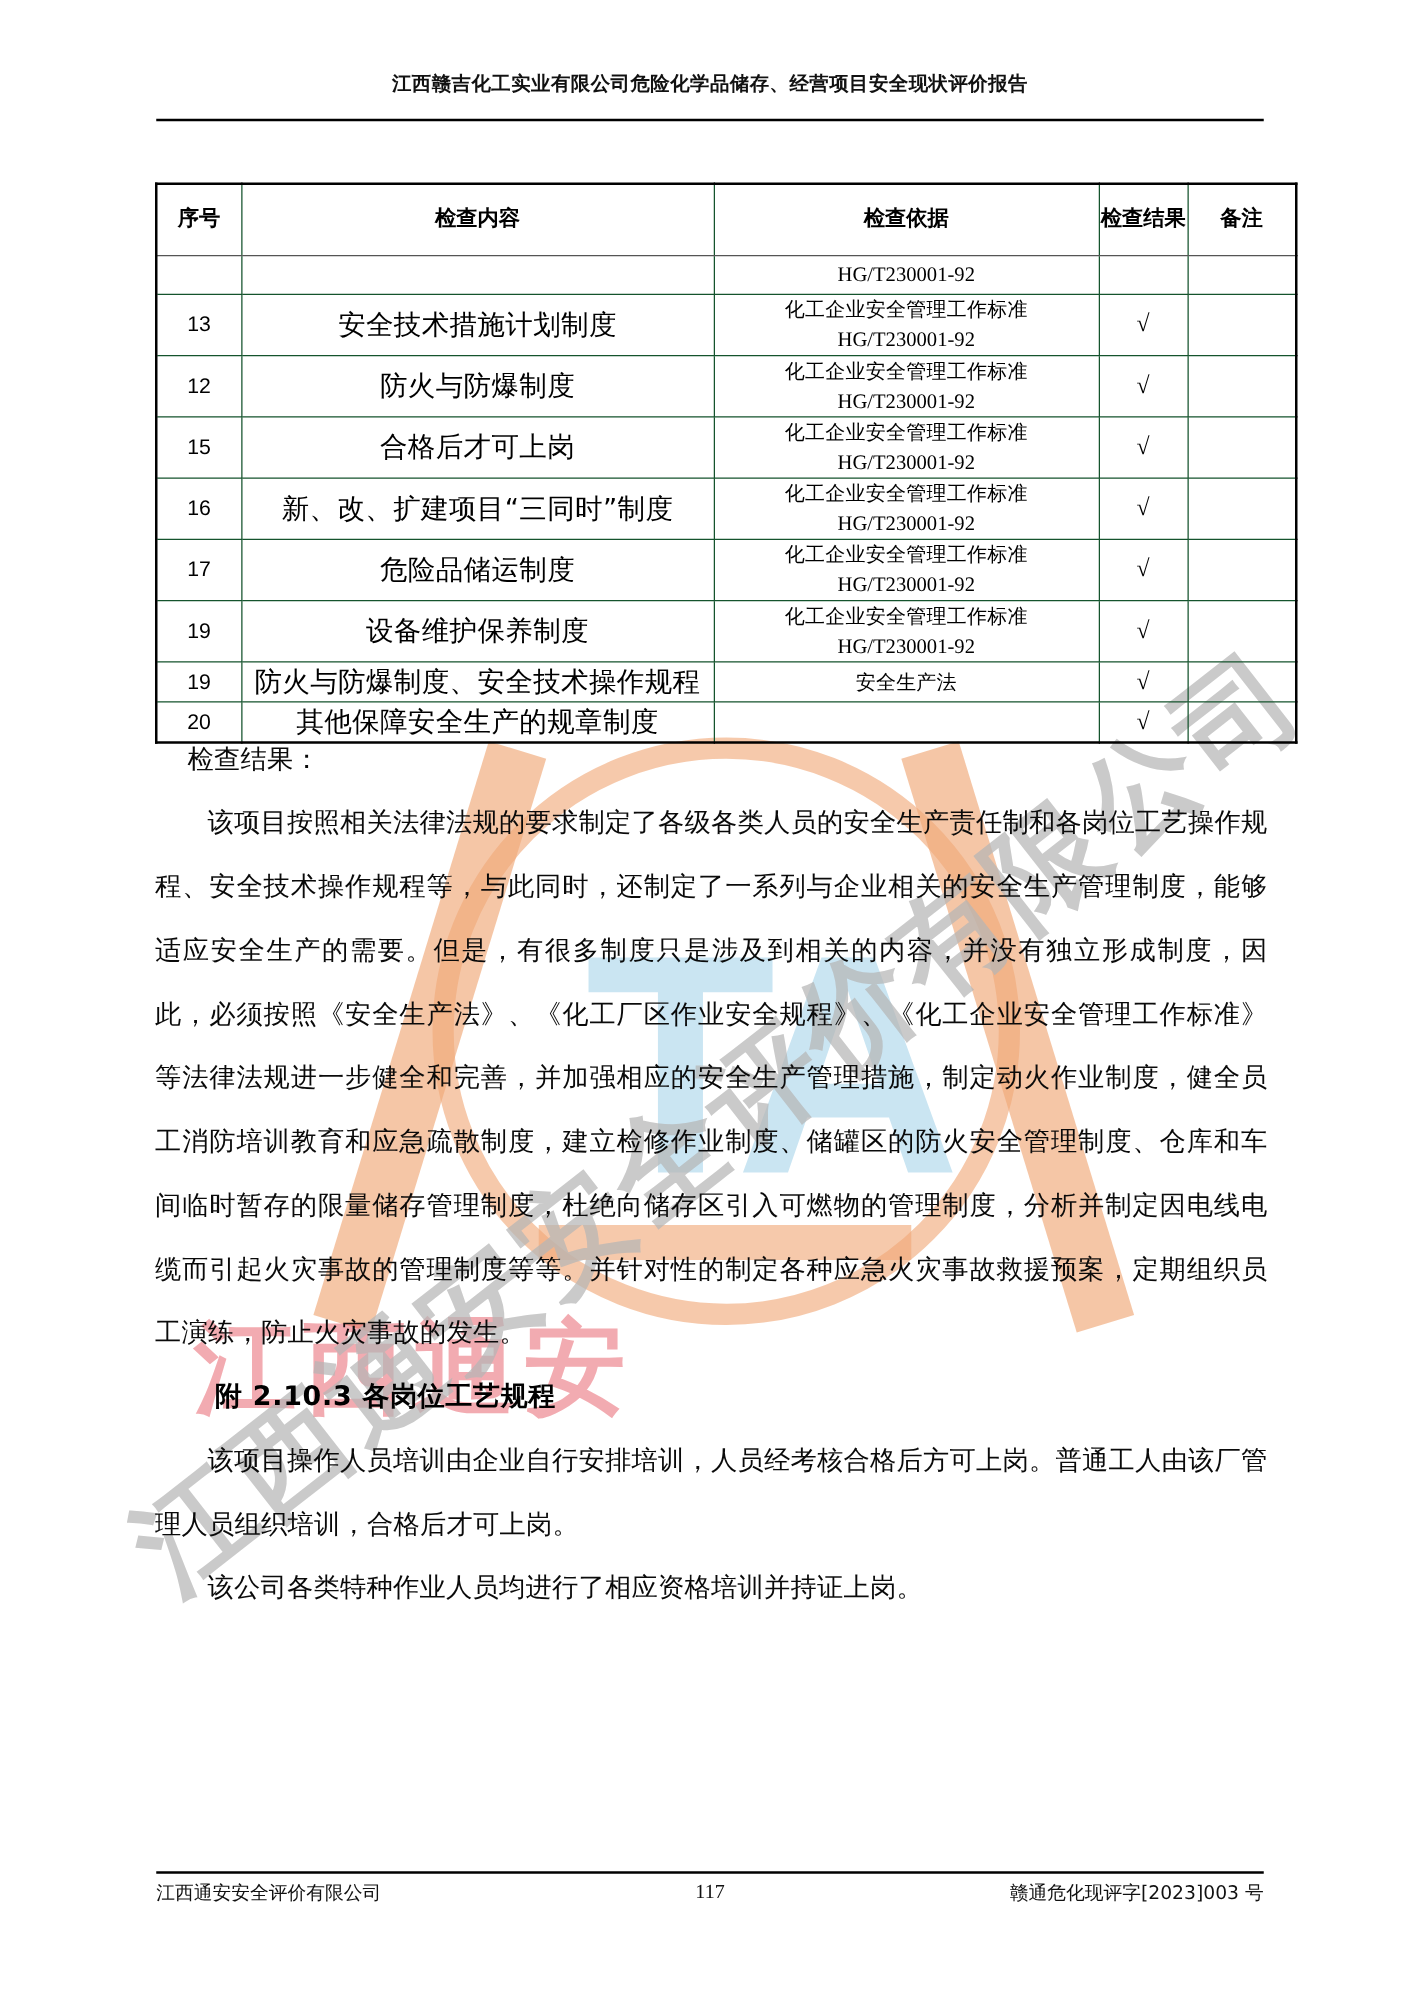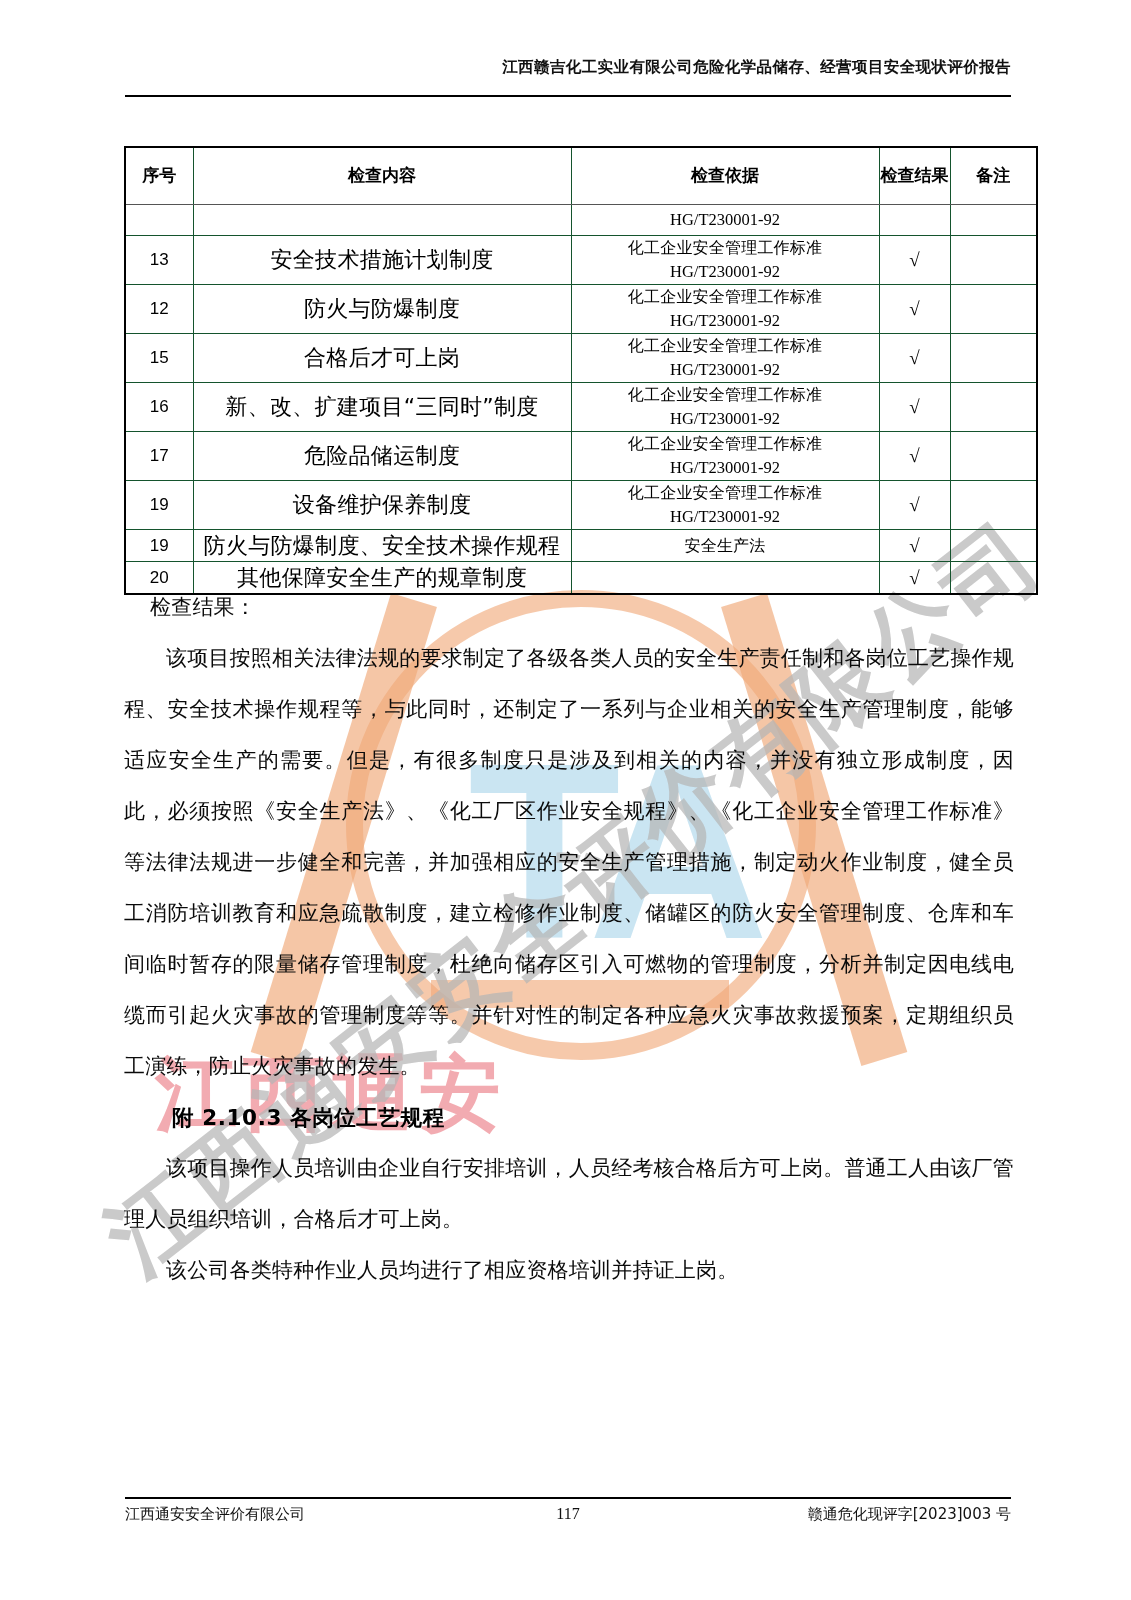--- a/index.html
+++ b/index.html
@@ -105,21 +105,21 @@
     position:absolute;
     left:0;top:0;
     width:1131px;height:1600px;
     z-index:2;
   }
 
   
   .rh{
     position:absolute;
     left:125px;top:57px;width:886px;
-    text-align:right;
+    text-align:center;
     font-family:Liberation Sans, sans-serif;
     font-size:15.5px;
     font-weight:600;
     letter-spacing:.4px;
     color:#111;
   }
   .rh-rule{
     position:absolute;
     left:125px;top:95px;
     width:886px;height:0;

